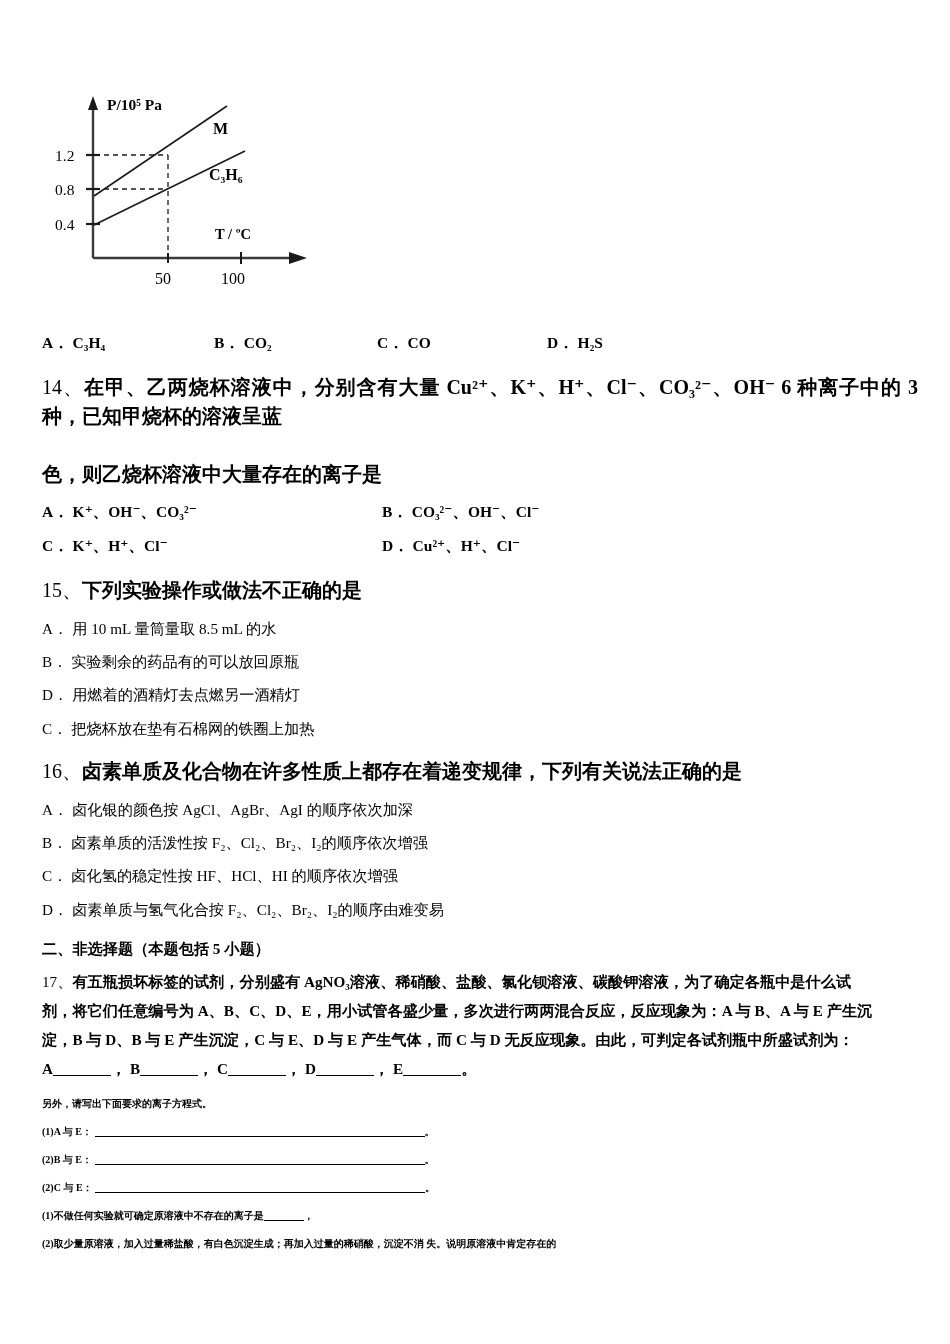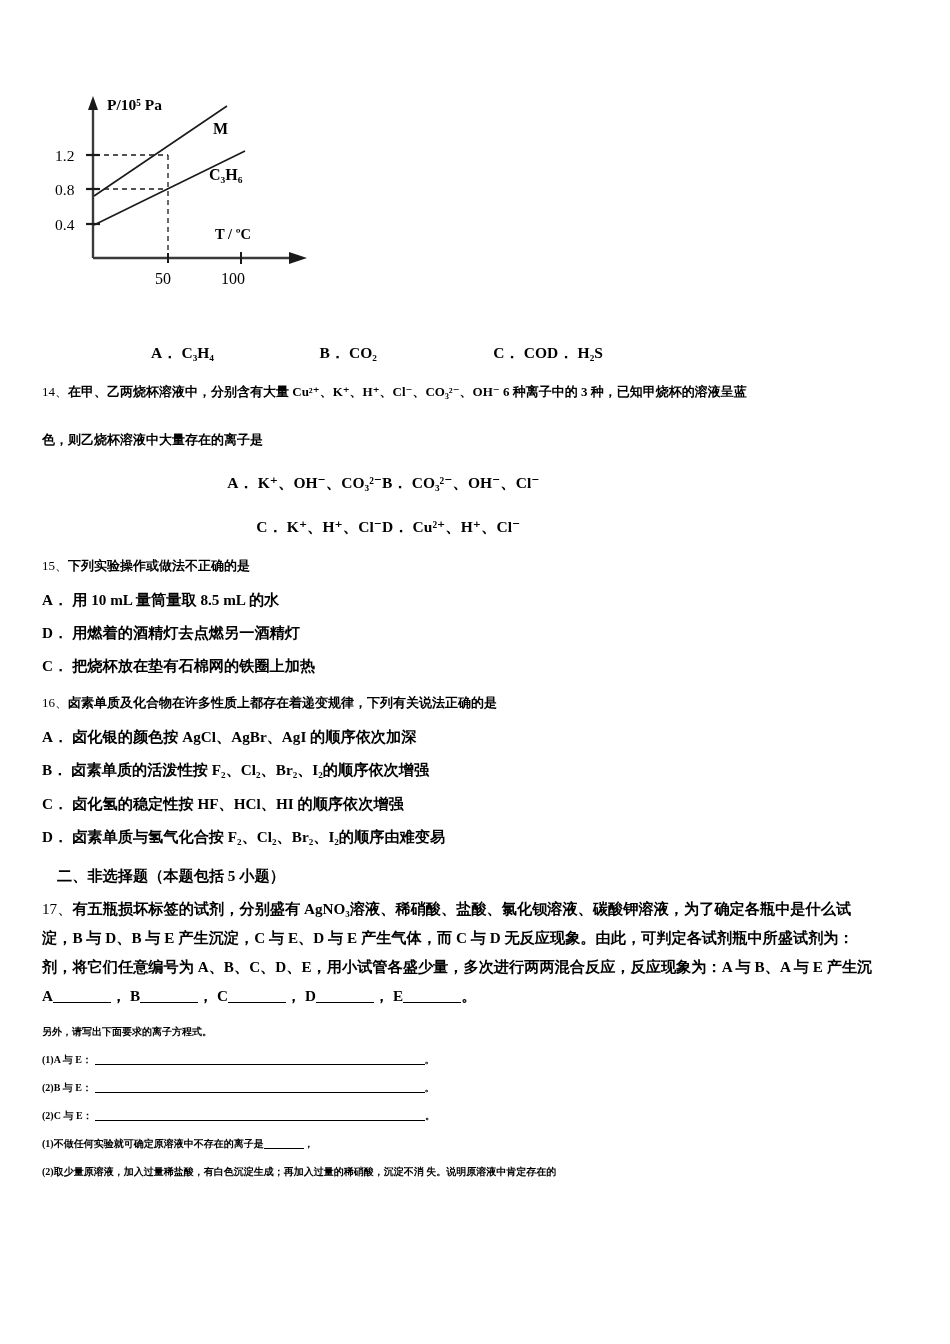--- a/index.html
+++ b/index.html
@@ -35,60 +35,58 @@
 
   
   .content {
     position: absolute;
     left: 42px;
     top: 320px;
     width: 876px;
   }
   .opt-row {
     display: flex;
-    margin-top: 23px;
+    margin-top: 13px;
     margin-bottom: 0;
     font-weight: bold;
     font-size: 15.5px;
-    text-align: right;
   }
   .opt-row .opt {
     flex: 0 0 auto;
     white-space: nowrap;
   }
   .opt-w1 { width: 172px; }
   .opt-w2 { width: 163px; }
   .opt-w3 { width: 170px; }
   .half { width: 340px; }
 
   .qline {
     font-weight: bold;
-    font-size: 13px;
+    font-size: 20px;
     margin-top: 19px;
     line-height: 1.45;
     text-align: justify;
   }
   .qline.tight { margin-top: 29px; }
   .qnum {
     font-weight: normal;
     font-family: "Liberation Serif", serif;
   }
   .choice {
-    font-weight: bold;
+    font-weight: normal;
     font-size: 15.2px;
     margin-top: 15px;
     line-height: 1.2;
   }
   .choice .lbl { margin-right: 4px; }
 
   .section-head {
     font-weight: bold;
     font-size: 15.2px;
     margin-top: 20px;
-    margin-left: 15px;
   }
   .para {
     font-weight: bold;
     font-size: 15.2px;
     line-height: 1.9;
     margin-top: 8px;
     text-align: justify;
     text-justify: inter-ideograph;
   }
   .para-line {
@@ -175,37 +173,38 @@
     </div>
     <div class="opt-row">
       <span class="opt half"><span>C．</span>&nbsp;<span>K⁺、H⁺、Cl⁻</span></span>
       <span class="opt"><span>D．</span>&nbsp;<span>Cu²⁺、H⁺、Cl⁻</span></span>
     </div>
 
     <div class="qline">
       <span class="qnum">15、</span><span>下列实验操作或做法不正确的是</span>
     </div>
     <div class="choice"><span class="lbl">A．</span><span>用 10 mL 量筒量取 8.5 mL 的水</span></div>
+    <div class="choice"><span class="lbl">B．</span><span>实验剩余的药品有的可以放回原瓶</span></div>
     <div class="choice"><span class="lbl">D．</span><span>用燃着的酒精灯去点燃另一酒精灯</span></div>
     <div class="choice"><span class="lbl">C．</span><span>把烧杯放在垫有石棉网的铁圈上加热</span></div>
 
     <div class="qline">
       <span class="qnum">16、</span><span>卤素单质及化合物在许多性质上都存在着递变规律，下列有关说法正确的是</span>
     </div>
     <div class="choice"><span class="lbl">A．</span><span>卤化银的颜色按 AgCl、AgBr、AgI 的顺序依次加深</span></div>
     <div class="choice"><span class="lbl">B．</span><span>卤素单质的活泼性按 F₂、Cl₂、Br₂、I₂的顺序依次增强</span></div>
     <div class="choice"><span class="lbl">C．</span><span>卤化氢的稳定性按 HF、HCl、HI 的顺序依次增强</span></div>
     <div class="choice"><span class="lbl">D．</span><span>卤素单质与氢气化合按 F₂、Cl₂、Br₂、I₂的顺序由难变易</span></div>
 
     <div class="section-head">二、非选择题（本题包括 5 小题）</div>
 
     <div class="para">
       <span class="para-line"><span class="qnum">17、</span><span>有五瓶损坏标签的试剂，分别盛有 AgNO₃溶液、稀硝酸、盐酸、氯化钡溶液、碳酸钾溶液，为了确定各瓶中是什么试</span></span>
+      <span class="para-line"><span>剂，将它们任意编号为 A、B、C、D、E，用小试管各盛少量，多次进行两两混合反应，反应现象为：A 与 B、A 与 E 产生沉</span></span>
       <span class="para-line"><span>淀，B 与 D、B 与 E 产生沉淀，C 与 E、D 与 E 产生气体，而 C 与 D 无反应现象。由此，可判定各试剂瓶中所盛试剂为：</span></span>
-      <span class="para-line"><span>剂，将它们任意编号为 A、B、C、D、E，用小试管各盛少量，多次进行两两混合反应，反应现象为：A 与 B、A 与 E 产生沉</span></span>
       <span class="para-line">
         <span>A</span><span class="blank-s"></span>，
         <span>B</span><span class="blank-s"></span>，
         <span>C</span><span class="blank-s"></span>，
         <span>D</span><span class="blank-s"></span>，
         <span>E</span><span class="blank-s"></span><span>。</span>
       </span>
     </div>
 
     <div class="fillline"><span>另外，请写出下面要求的离子方程式。</span></div>

